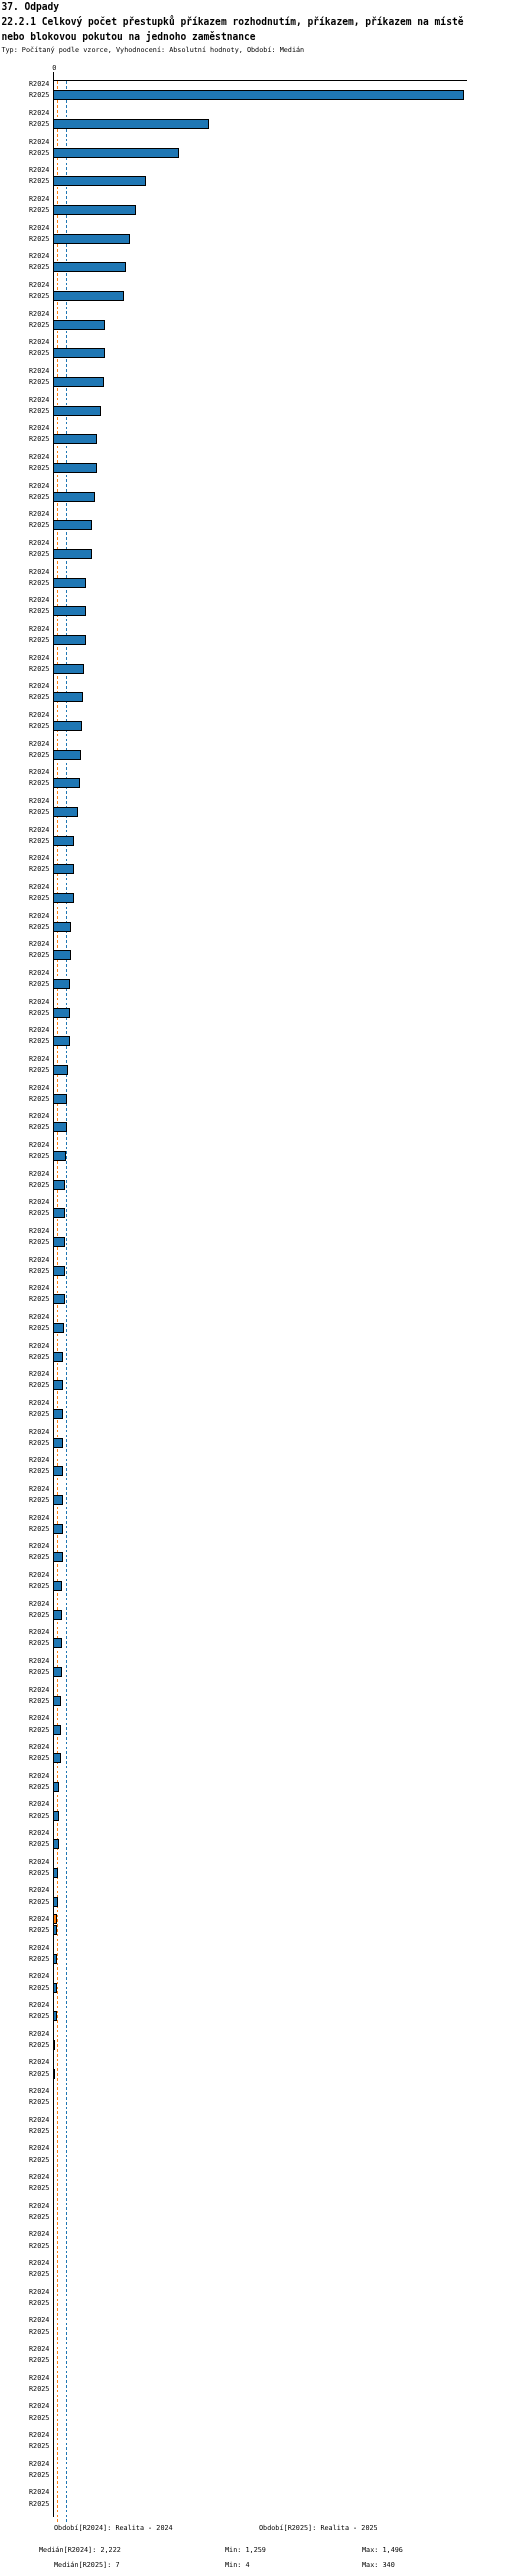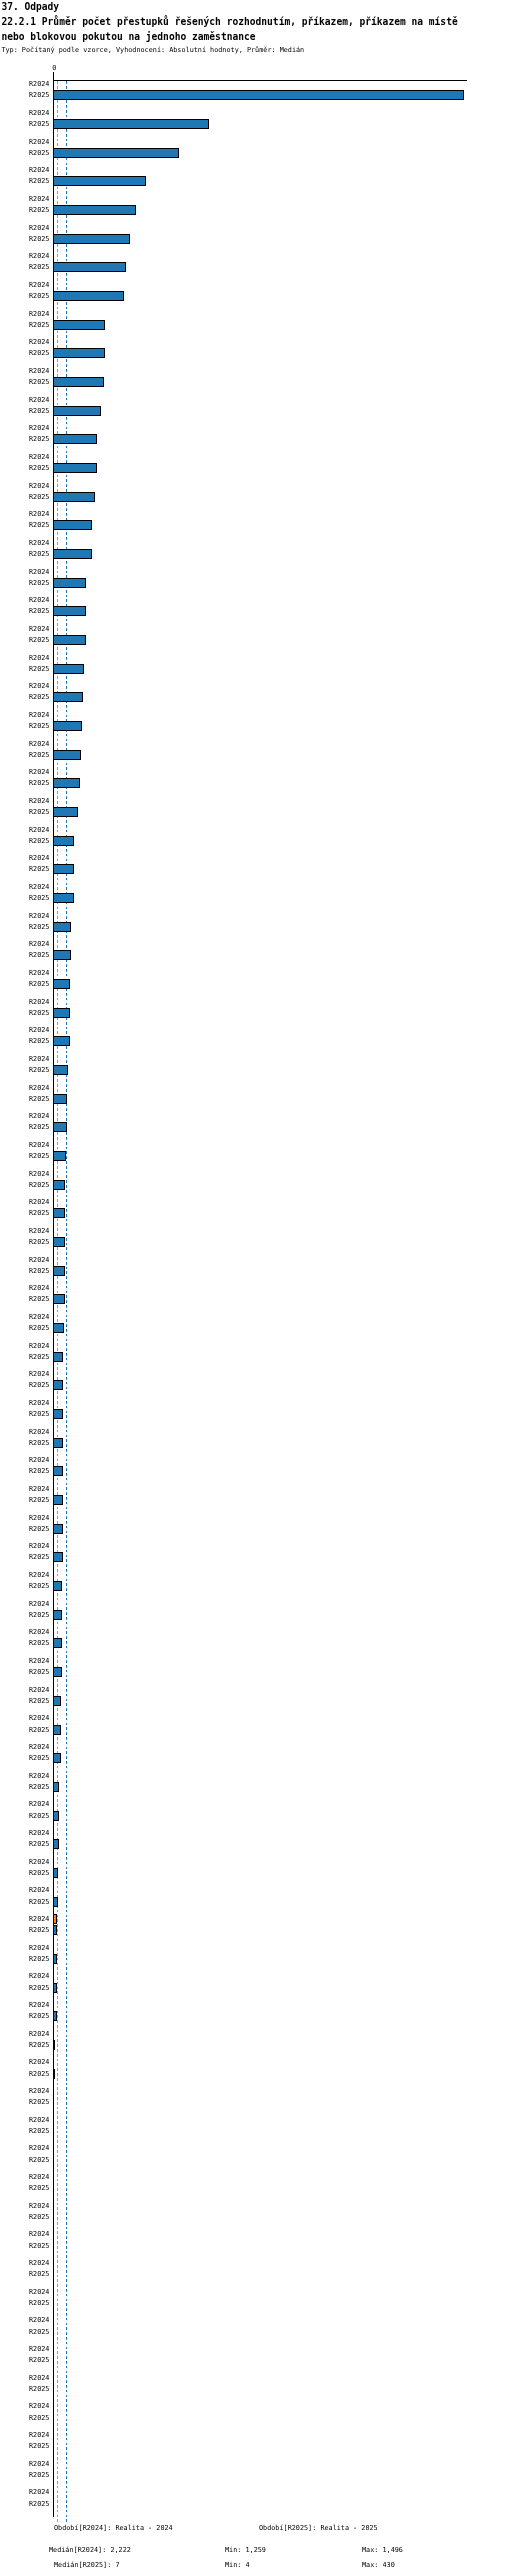--- a/index.html
+++ b/index.html
@@ -12,23 +12,23 @@
   .axis-h{background:#000;height:1.4px;}
   .axis-v{background:#000;width:1.4px;}
   .tick{background:#000;width:1.4px;}
   .dash-v{width:0.7px;}
   .bar{box-sizing:border-box;border:0.7px solid #000;}
 </style>
 </head>
 <body>
 
 <div class="abs t-title" style="left:1.4px;top:1.4px;">37. Odpady</div>
-<div class="abs t-title" style="left:1.4px;top:16.4px;">22.2.1 Průměr počet přestupků řešených rozhodnutím, příkazem, příkazem na místě</div>
+<div class="abs t-title" style="left:1.4px;top:16.4px;">22.2.1 Celkový počet přestupků příkazem rozhodnutím, příkazem, příkazem na místě</div>
 <div class="abs t-title" style="left:1.4px;top:31px;">nebo blokovou pokutou na jednoho zaměstnance</div>
-<div class="abs t-meta" style="left:1.4px;top:46px;">Typ: Počítaný podle vzorce, Vyhodnocení: Absolutní hodnoty, Průměr: Medián</div>
+<div class="abs t-meta" style="left:1.4px;top:46px;">Typ: Počítaný podle vzorce, Vyhodnocení: Absolutní hodnoty, Období: Medián</div>
 
 <div class="abs" id="chart" style="left:0;top:0;width:512px;height:2576px;">
   <div class="abs t-meta" style="left:51px;top:64px;width:6.8px;text-align:center;">0</div>
   <div class="abs tick" style="left:53px;top:72px;height:7.5px;"></div>
   <div class="abs axis-h" style="left:53px;top:80px;width:414px;"></div>
   <div class="abs axis-v" style="left:53px;top:80px;height:2437px;"></div>
   <div class="abs dash-v" id="refline2024" style="left: 57px; top: 81px; height: 2441px; background-image: repeating-linear-gradient(rgb(255, 127, 14) 0px, rgb(255, 127, 14) 2.7px, transparent 2.7px, transparent 4.8px);"></div>
   <div class="abs dash-v" id="refline2025" style="left: 66px; top: 81px; height: 2441px; background-image: repeating-linear-gradient(rgb(31, 119, 180) 0px, rgb(31, 119, 180) 2.7px, transparent 2.7px, transparent 4.8px);"></div>
   <div id="rows">
       <div class="abs t-glabel" style="left: 5.5px; top: 79px;"></div>
@@ -525,19 +525,19 @@
       <div class="abs t-glabel" style="left: 5.5px; top: 2487px;"></div>
       <div class="abs t-row" style="left: 29px; top: 2487px;">R2024</div>
       <div class="abs t-row" style="left: 29px; top: 2499px;">R2025</div>
       <div class="abs t-row" style="left: 56px; top: 2487px;"></div>
       <div class="abs t-row" style="left: 56px; top: 2499px;"></div>
     </div>
 </div>
 
 <div class="abs t-row" style="left:54px;top:2523px;">Období[R2024]: Realita - 2024</div>
 <div class="abs t-row" style="left:259px;top:2523px;">Období[R2025]: Realita - 2025</div>
-<div class="abs t-row" style="left:49px;top:2545px;">Medián[R2024]: 2,222</div>
+<div class="abs t-row" style="left:39px;top:2545px;">Medián[R2024]: 2,222</div>
 <div class="abs t-row" style="left:225px;top:2545px;">Min: 1,259</div>
 <div class="abs t-row" style="left:362px;top:2545px;">Max: 1,496</div>
 <div class="abs t-row" style="left:54px;top:2560px;">Medián[R2025]: 7</div>
 <div class="abs t-row" style="left:225px;top:2560px;">Min: 4</div>
-<div class="abs t-row" style="left:362px;top:2560px;">Max: 430</div>
+<div class="abs t-row" style="left:362px;top:2560px;">Max: 340</div>
 
 
 </body></html>

